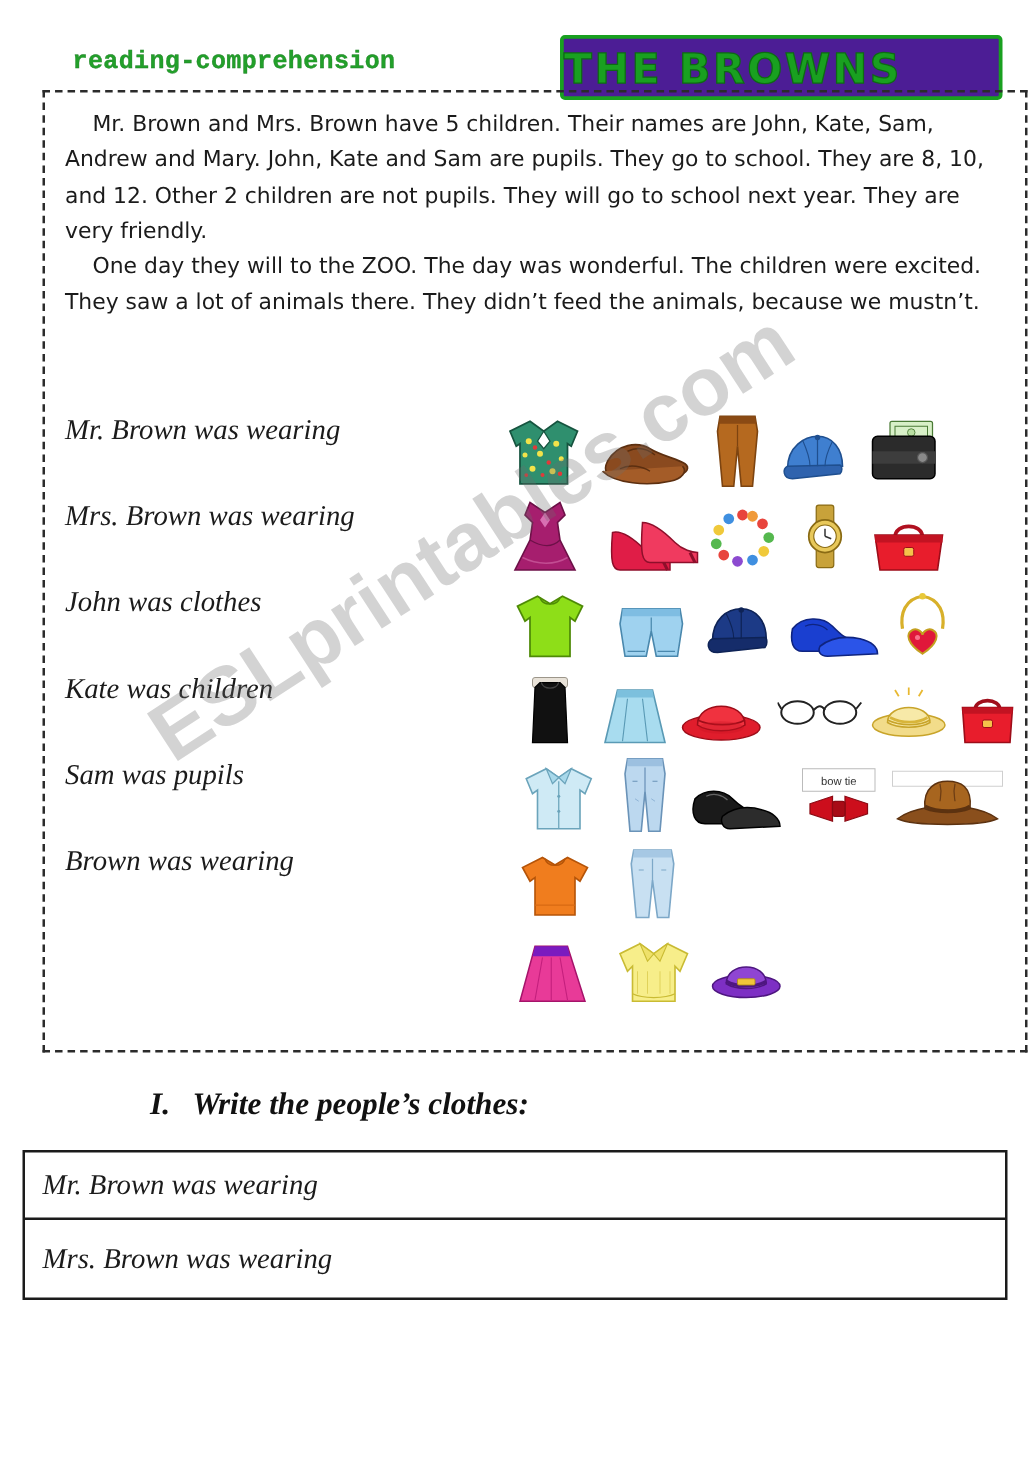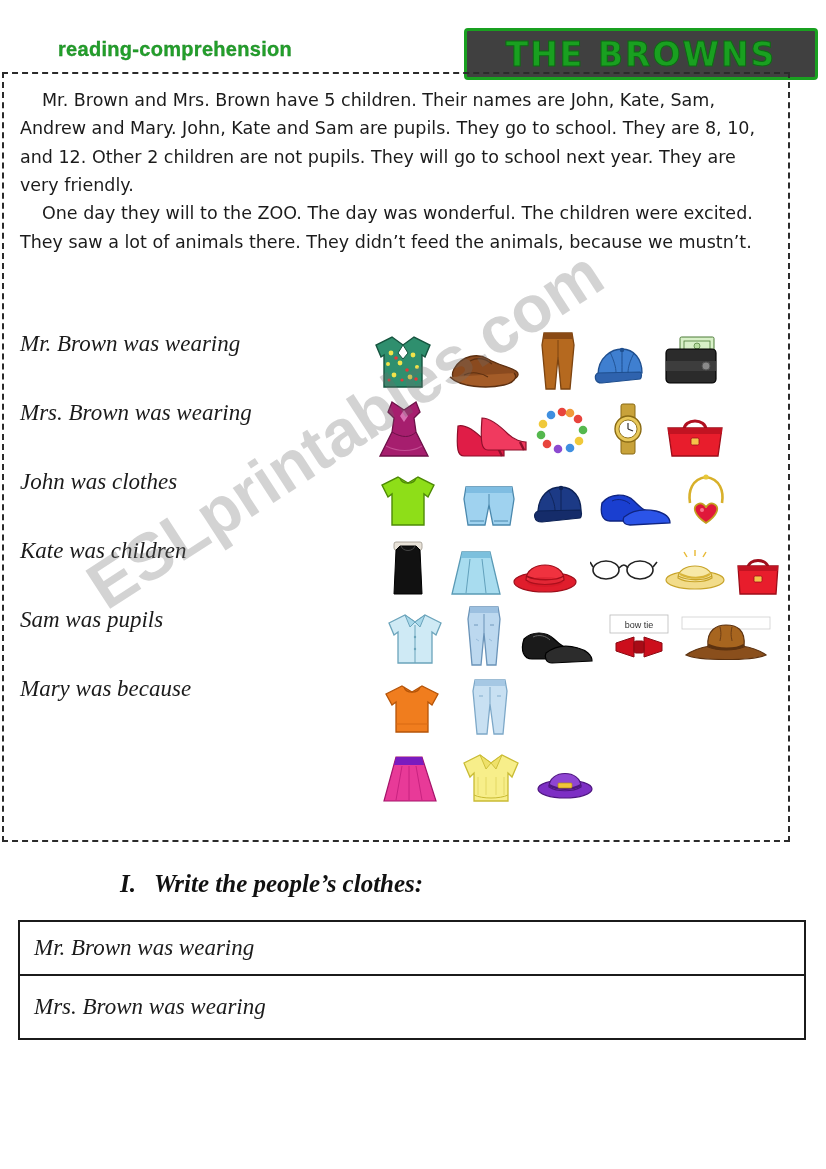--- a/index.html
+++ b/index.html
@@ -26,53 +26,53 @@
     position: absolute;
     top: 18px;
     left: 0;
     width: 826px;
     height: 52px;
   }
   .worksheet-tag {
     position: absolute;
     left: 58px;
     top: 20px;
-    font-family: Liberation Sans, sans-serif;
+    font-family: Liberation Mono, monospace;
     font-size: 20px;
     color: #22a02a;
     font-weight: bold;
     letter-spacing: 0.3px;
     -webkit-text-stroke: 0.3px #1d7d24;
   }
   .title-box {
     position: absolute;
-    right: 8px;
+    right: 24px;
     top: 10px;
     width: 348px;
     height: 46px;
     border: 3px solid #19a020;
     border-radius: 4px;
-    background: #404040;
+    background: #4c1d95;
     display: flex;
     align-items: center;
-    justify-content: center;
+    justify-content: flex-start;
   }
   .title-text {
     font-family: "DejaVu Sans", sans-serif;
     font-weight: bold;
     font-size: 33px;
     letter-spacing: 2px;
     color: #19a020;
     -webkit-text-stroke: 1px #0d6b13;
   }
 
   
   .main-box {
     position: absolute;
-    left: 2px;
+    left: 34px;
     top: 72px;
     width: 788px;
     height: 770px;
     border: 2px dashed #2b2b2b;
     box-sizing: border-box;
     overflow: hidden;
   }
 
   .story {
     position: absolute;
@@ -201,21 +201,21 @@
       <p>Mr. Brown and Mrs. Brown have 5 children. Their names are John, Kate, Sam, Andrew and Mary. John, Kate and Sam are pupils. They go to school. They are 8, 10, and 12. Other 2 children are not pupils. They will go to school next year. They are very friendly.</p>
       <p>One day they will to the ZOO. The day was wonderful. The children were excited. They saw a lot of animals there. They didn’t feed the animals, because we mustn’t.</p>
     </div>
 
     <div class="people-list">
       <div class="person-line">Mr. Brown was wearing</div>
       <div class="person-line">Mrs. Brown was wearing</div>
       <div class="person-line">John was clothes</div>
       <div class="person-line">Kate was children</div>
       <div class="person-line">Sam was pupils</div>
-      <div class="person-line">Mary was because</div>
+      <div class="person-line">Brown was wearing</div>
     </div>
 
     <div class="clothes-grid">
 
       <div class="clothes-row">
         <div class="item" style="left:8px;">
           <svg width="62" height="58" viewBox="0 0 62 58">
             <path d="M20 4 L31 12 L42 4 L58 12 L53 24 L50 22 L50 54 L12 54 L12 22 L9 24 L4 12 Z" fill="#2f8f6e" stroke="#16543f" stroke-width="1.4"></path>
             <g fill="#f2e34a">
               <circle cx="19" cy="20" r="2.4"></circle>

